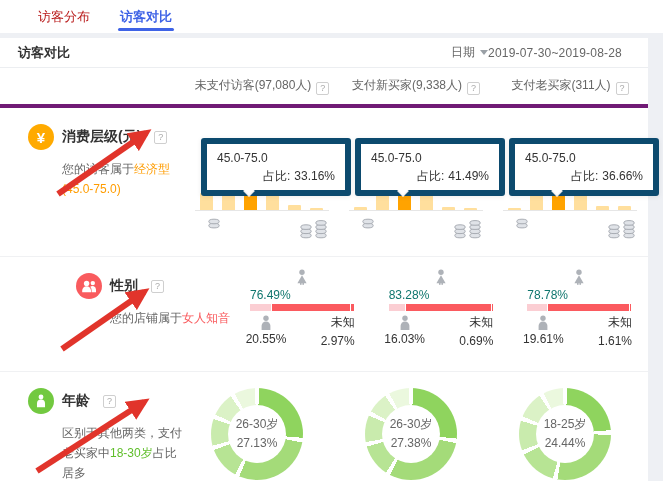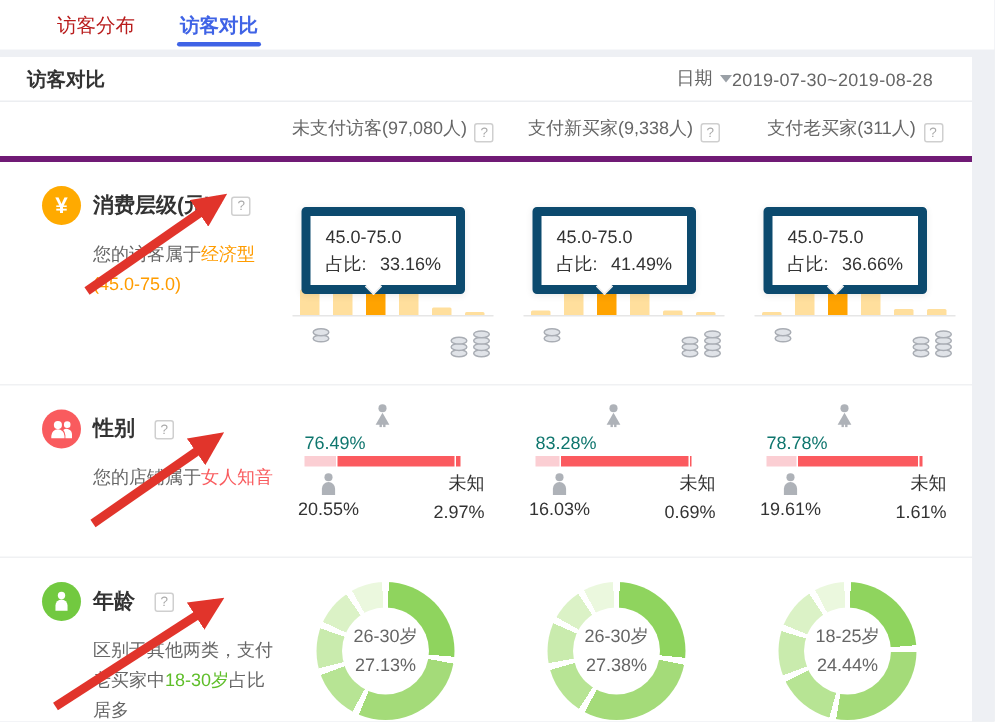--- a/index.html
+++ b/index.html
@@ -21,40 +21,40 @@
   .date-range { color:#666; letter-spacing:.2px; }
 
   .col-headers { height:40px; display:flex; align-items:center; border-bottom:4px solid #701a75; }
   .label-spacer { width:185px; }
   .col-h { width:154px; text-align:center; font-size:12px; color:#666; }
   .qbox { display:inline-flex; align-items:center; justify-content:center; width:13px; height:13px; border:1px solid #cfcfcf; border-radius:2px; color:#aaa; font-size:9px; margin-left:5px; vertical-align:-2px; background:#fff; }
 
   .row { display:flex; position:relative; }
   .row.bordered { border-bottom:1px solid #f0f1f3; }
   .row-consumption { height:149px; }
-  .row-gender { height:115px; }
+  .row-gender { height:115px;padding-left:48px; }
   .row-age { height:109px; }
 
   .label-col { width:185px; padding:16px 0 0 28px; }
   .label-head { display:flex; align-items:center; gap:8px; }
   .circle-icon { width:26px; height:26px; border-radius:50%; display:flex; align-items:center; justify-content:center; color:#fff; flex:none; }
   .circle-icon.orange { background:#ffaa00; font-size:15px; font-weight:bold; }
   .circle-icon.red { background:#f95b5e; }
   .circle-icon.green { background:#72c940; }
   .row-title { font-size:14px; font-weight:bold; color:#333; }
   .row-desc { margin:9px 0 0 34px; width:122px; font-size:12px; color:#666; line-height:20px; }
   .hl-orange { color:#ff9c00; }
   .hl-red { color:#f95b5e; }
   .hl-green { color:#5fbe2a; }
 
   .cell { width:154px; position:relative; }
 
   
   .tooltip { position:absolute; top:30px; left:16px; background:#fff; border:6px solid #0c4a6e; border-radius:3px; box-shadow:0 1px 5px rgba(0,0,0,.08); padding:5px 10px; font-size:12px; color:#333; line-height:18px; white-space:nowrap; z-index:2; }
-  .tooltip .tline { display:flex; gap:9px; }
+  .tooltip .tline { display:flex; gap:4px;margin-left:46px; }
   .caret { position:absolute; left:38px; bottom:-5px; width:8px; height:8px; background:#fff; border-right:1px solid #ebebeb; border-bottom:1px solid #ebebeb; transform:rotate(45deg); }
   .bars { position:absolute; bottom:46px; left:15px; width:126px; display:flex; align-items:flex-end; gap:9px; }
   .bar { width:13px; border-radius:1px 1px 0 0; }
   .axis { position:absolute; bottom:45px; left:10px; width:134px; height:1px; background:#e6e6e6; }
   .coin-row { position:absolute; bottom:17px; left:10px; width:134px; display:flex; justify-content:space-between; align-items:flex-start; }
   .coin-row .cs { margin-left:12px; }
 
   
   .g-female-icon { position:absolute; top:12px; left:62px; }
   .g-fpct { position:absolute; top:31px; left:18px; width:104px; font-size:12px; color:#0f766e; }

